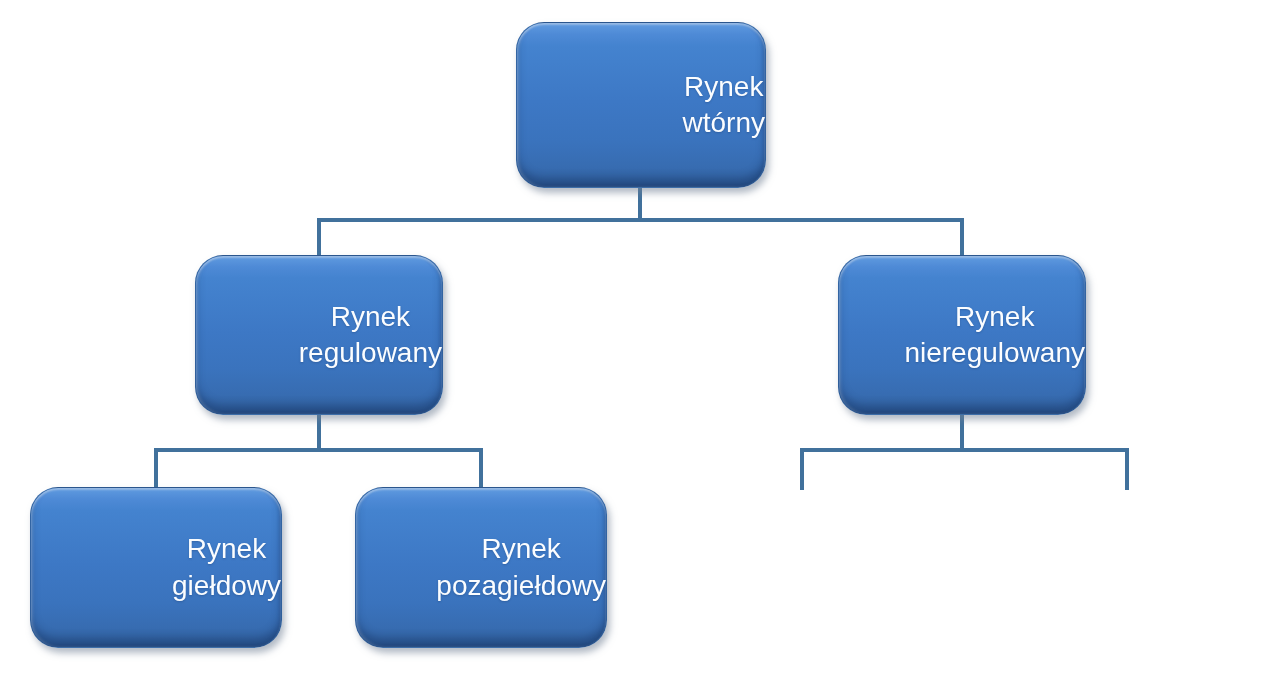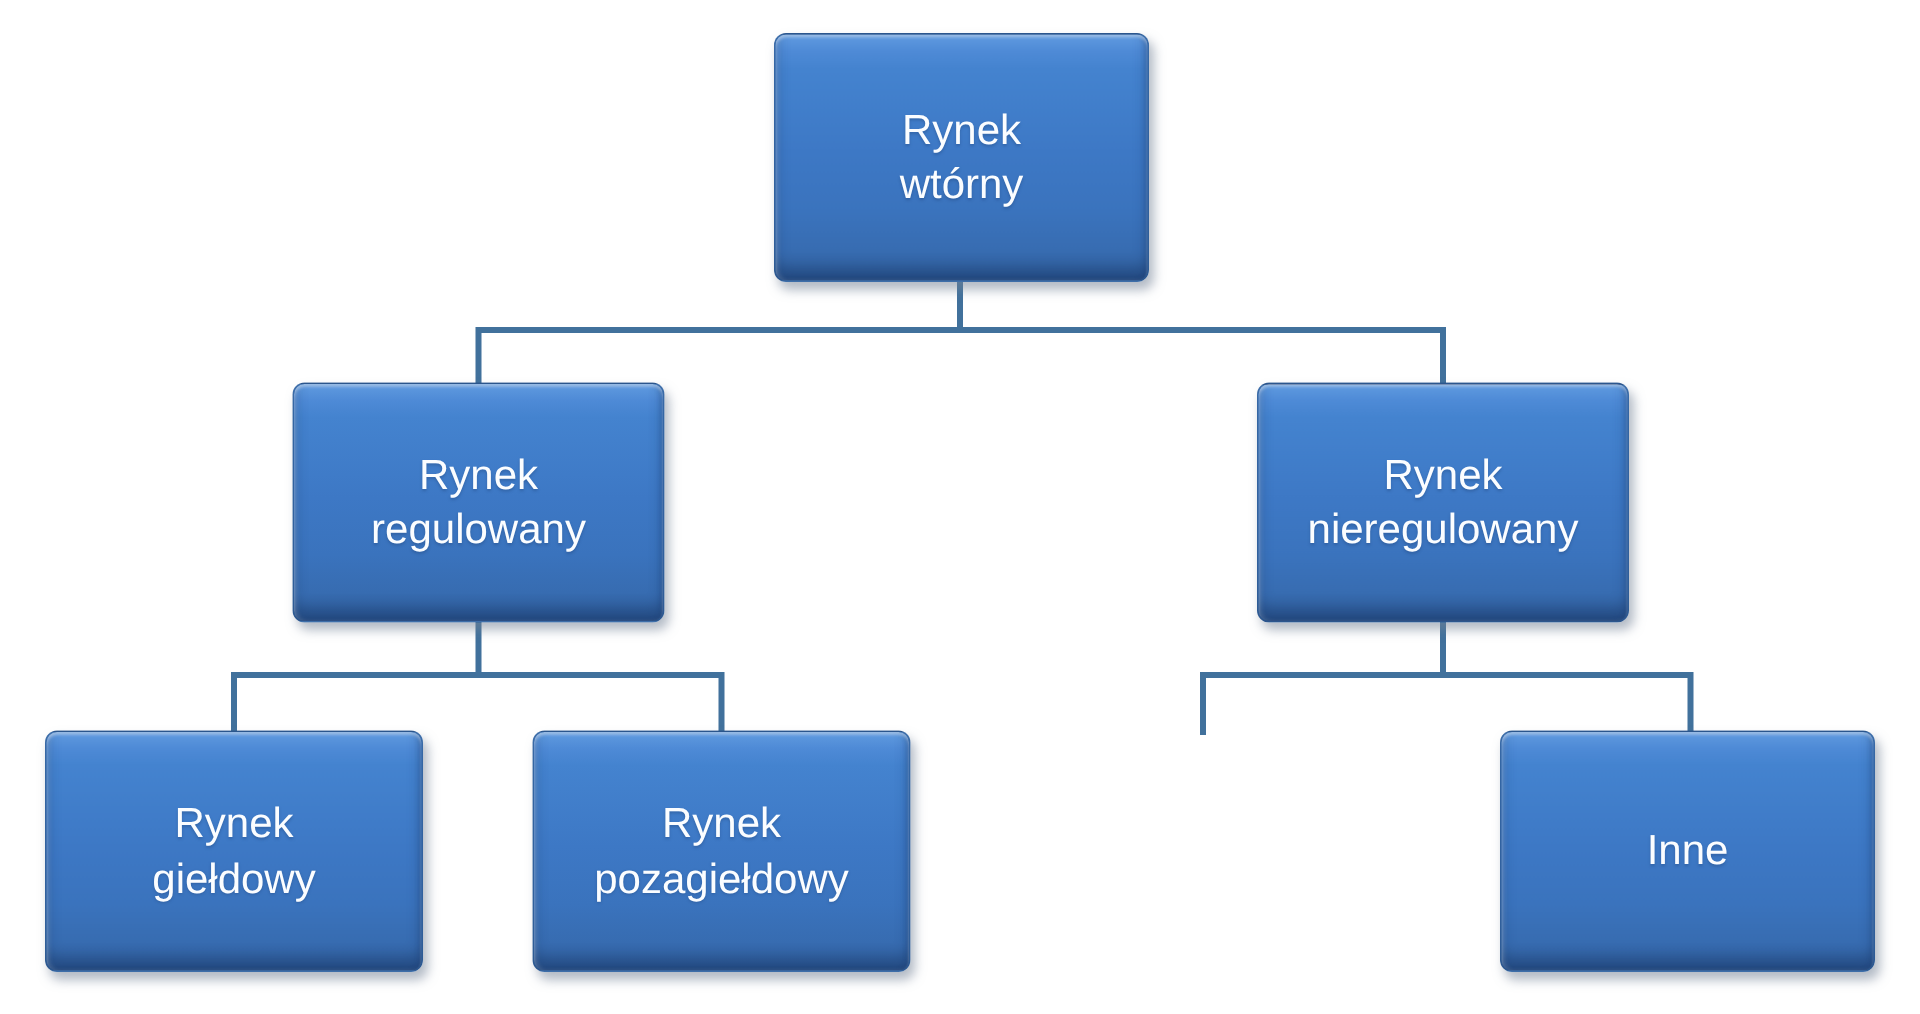--- a/index.html
+++ b/index.html
@@ -12,41 +12,41 @@
     font-family: "Liberation Sans", "DejaVu Sans", sans-serif;
   }
   .connector-svg {
     position: absolute;
     left: 0; top: 0;
     width: 1280px; height: 676px;
   }
   .node {
     position: absolute;
     box-sizing: border-box;
-    border-radius: 8px;
+    border-radius: 28px;
     border: 1px solid rgba(43, 86, 140, 0.65);
     background: linear-gradient(180deg,
       #609be0 0%,
       #4e8ad6 7%,
       #4483cf 14%,
       #3d78c5 48%,
       #3a73bd 72%,
       #376cb1 88%,
       #32619f 97%,
       #2b5590 100%);
     box-shadow:
       inset 0 2px 2px rgba(255, 255, 255, 0.35),
       inset 2px 0 3px rgba(255, 255, 255, 0.15),
       inset -2px 0 3px rgba(30, 60, 110, 0.20),
       inset 0 -8px 9px rgba(20, 50, 100, 0.45),
       3px 5px 7px rgba(115, 130, 150, 0.55);
     color: #fbfdff;
     display: flex;
     align-items: center;
-    justify-content: center;
+    justify-content: flex-end;
     text-align: center;
     font-size: 28px;
     line-height: 1.3;
     white-space: pre-line;
     text-shadow: 0 1px 2px rgba(30, 60, 110, 0.35);
   }
   .node-root     { left: 516px;  top: 22px;  width: 250px; height: 166px; }
   .node-l2-left  { left: 195px;  top: 255px; width: 248px; height: 160px; }
   .node-l2-right { left: 838px;  top: 255px; width: 248px; height: 160px; }
   .node-leaf1    { left: 30px;   top: 487px; width: 252px; height: 161px; }
@@ -84,17 +84,14 @@
     <span>Rynek
 giełdowy</span>
   </div>
 
   <div class="node node-leaf2">
     <span>Rynek
 pozagiełdowy</span>
   </div>
 
 
-  <div class="node node-leaf4">
-    <span>Inne</span>
-  </div>
 
 </div>
 
 </body></html>

